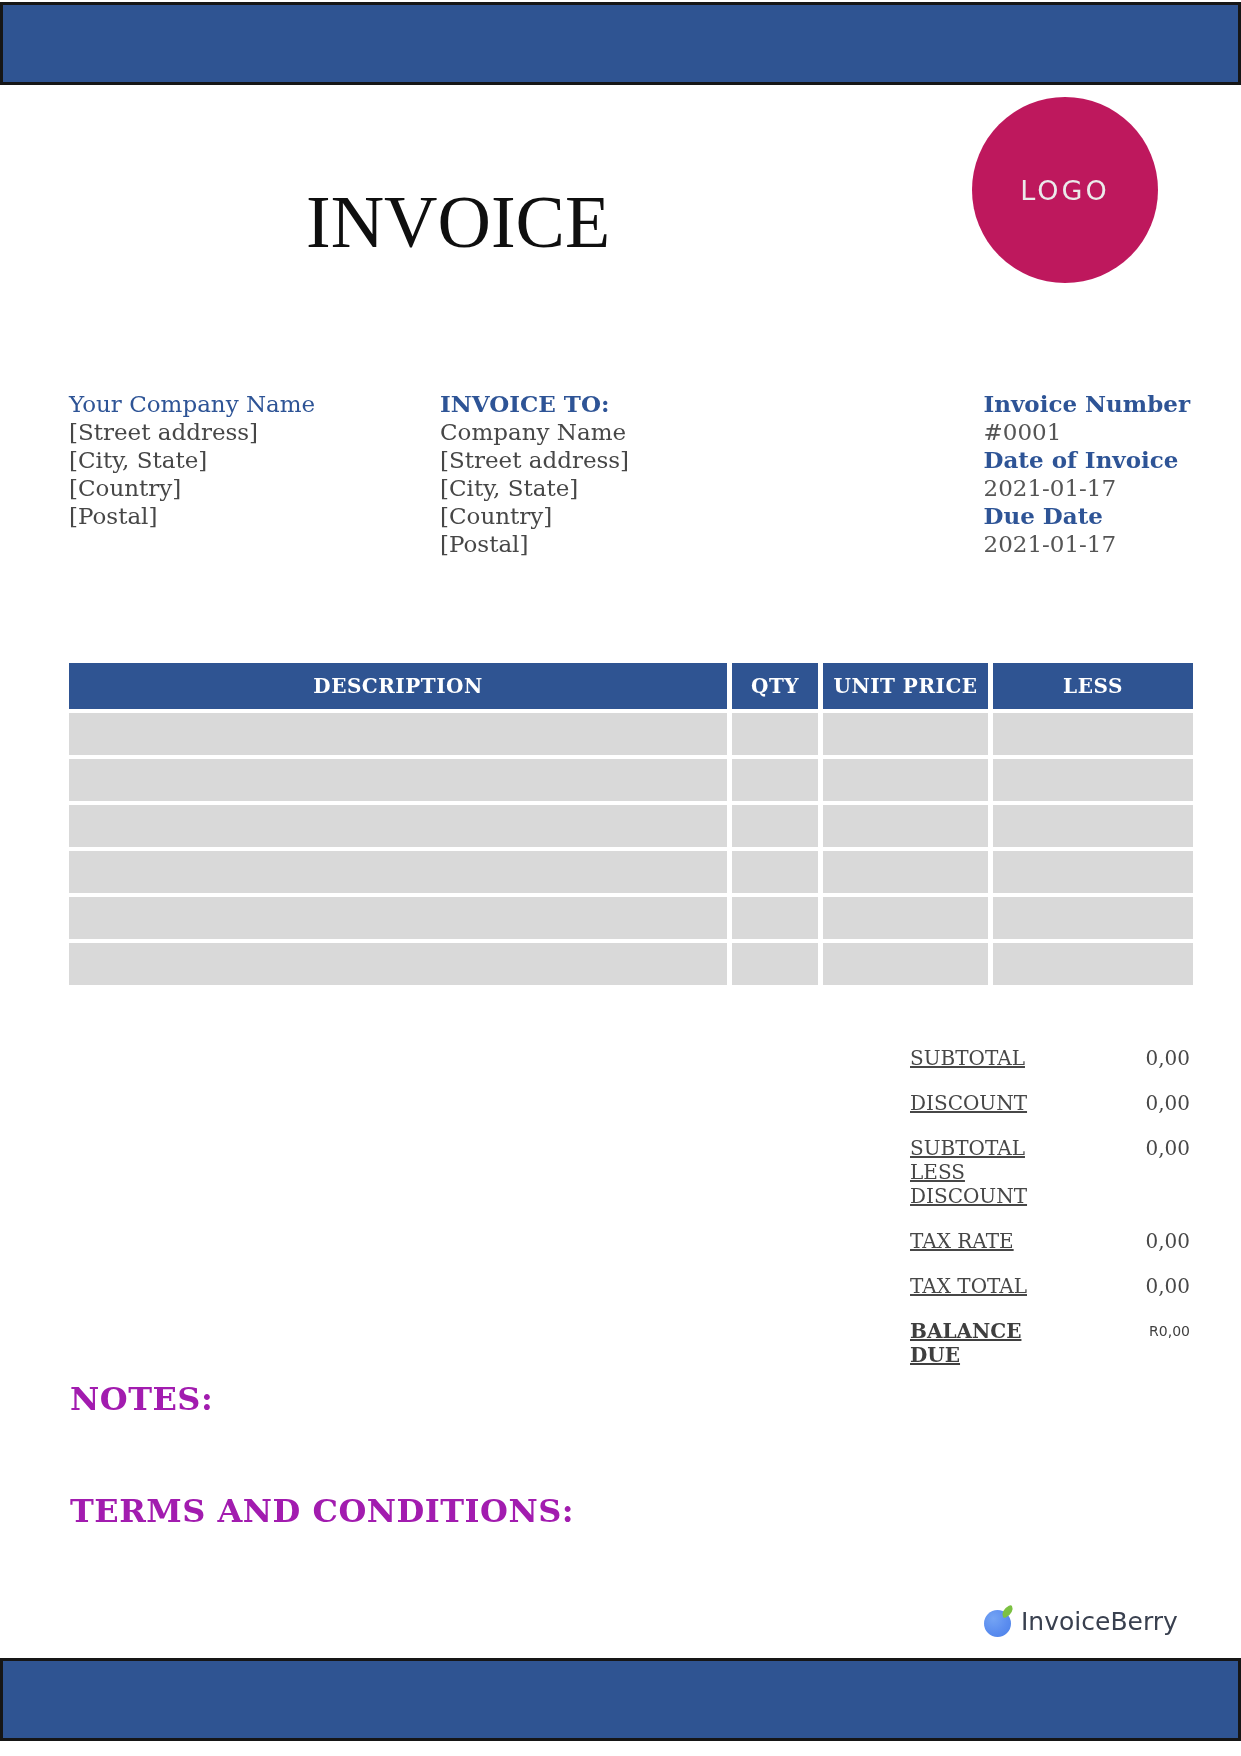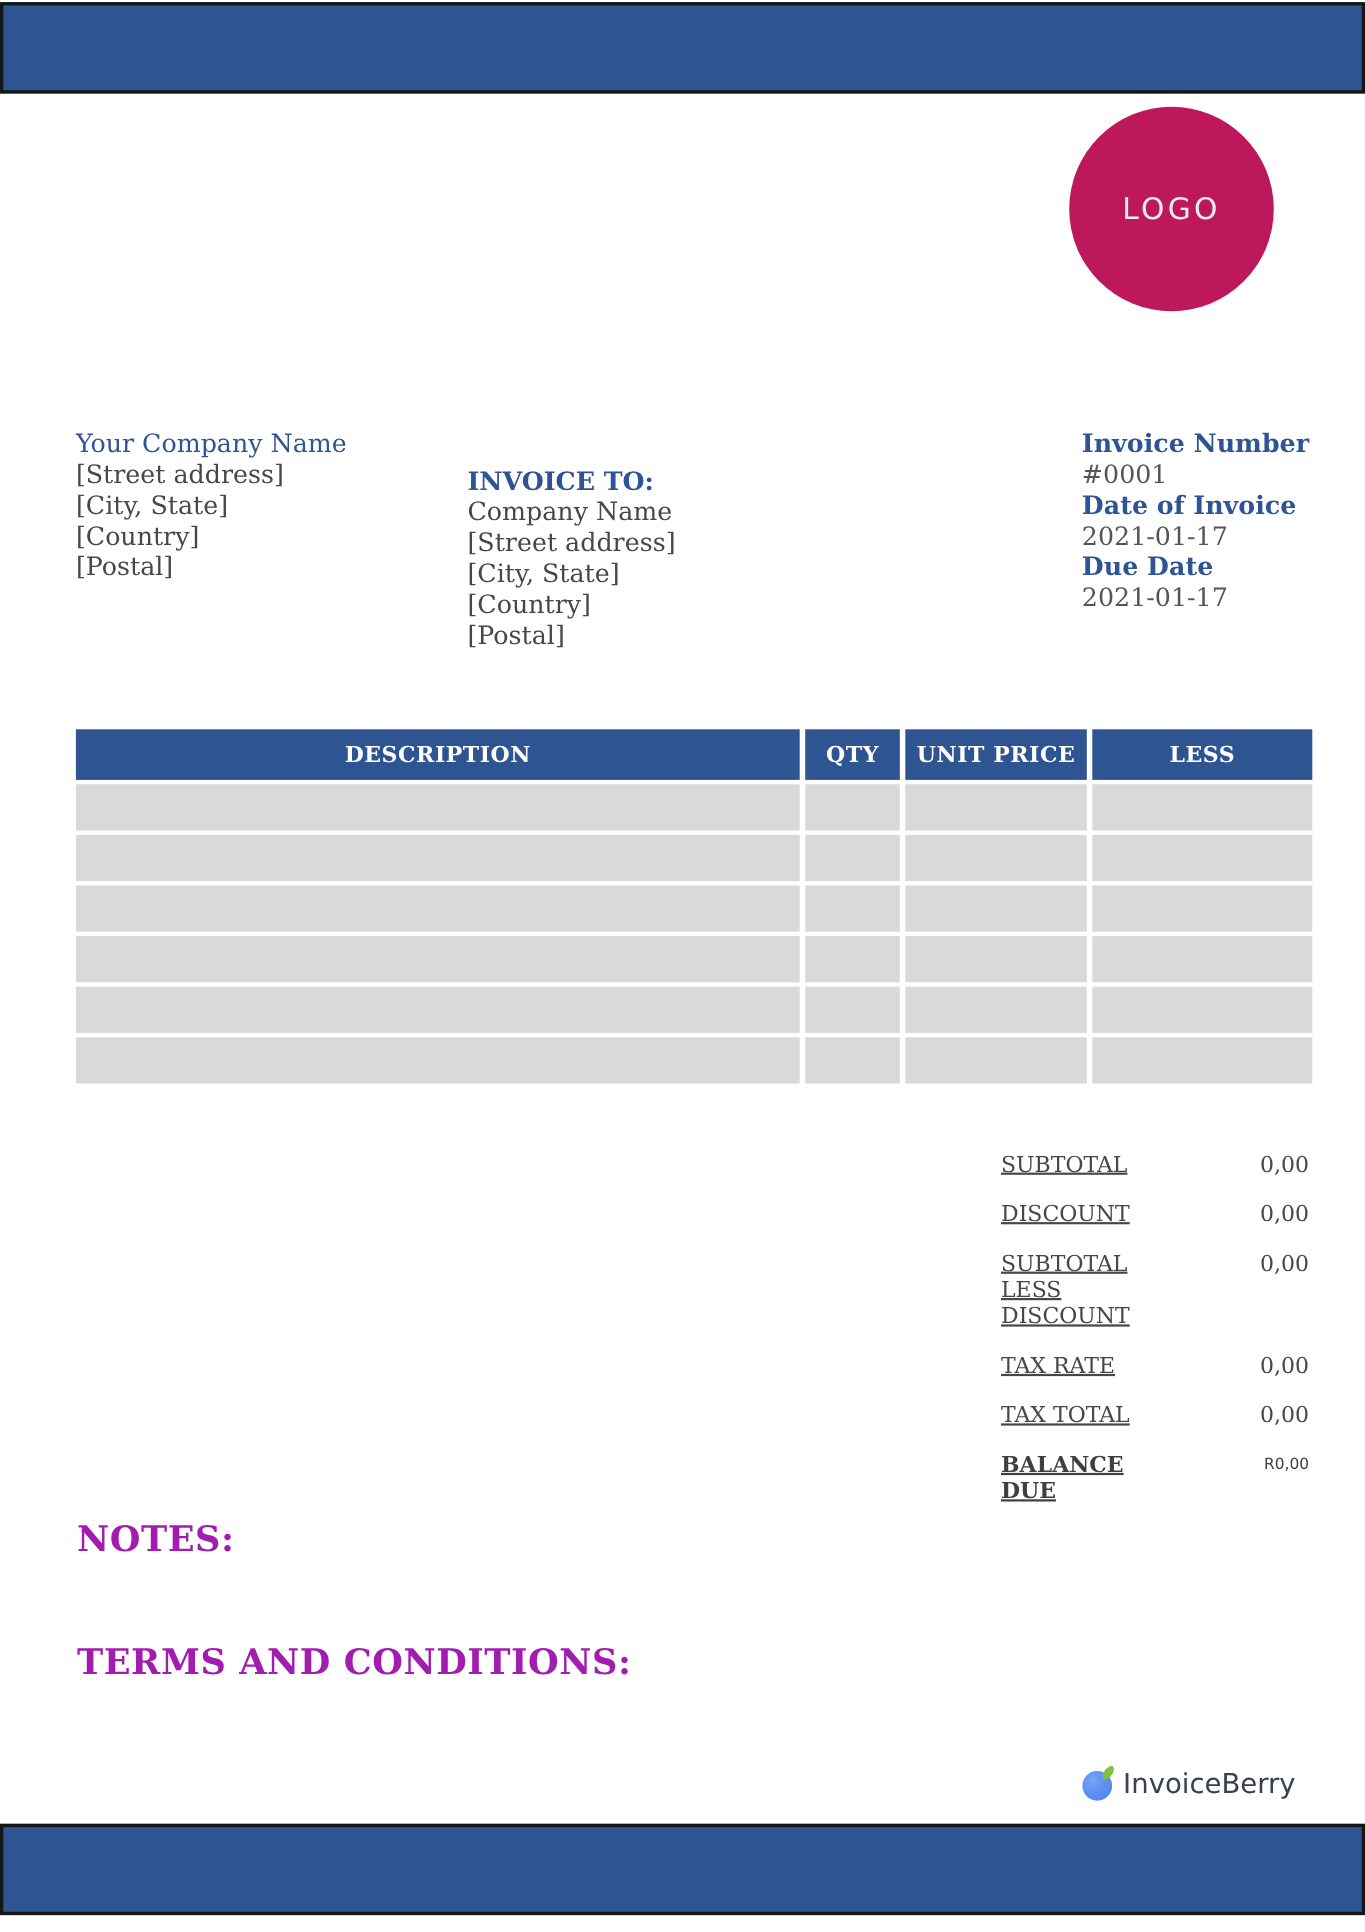--- a/index.html
+++ b/index.html
@@ -33,21 +33,21 @@
     font-family:"DejaVu Sans", sans-serif; font-size:27px; color:#ebebeb;
     letter-spacing:3px;
   }
 
   
   .addr { position:absolute; top:390px; font-size:23px; line-height:28px; }
   .addr .head { color:#2E5496; }
   .addr .head.bold { font-weight:bold; }
   .addr .line { color:#474747; }
   .from-block { left:69px; }
-  .to-block { left:425px;margin-top:34px; }
+  .to-block { left:440px; }
   .meta-block {
     position:absolute; top:390px; right:51px; text-align:left;
     font-size:23px; line-height:28px;
   }
   .meta-block .label { color:#2E5496; font-weight:bold; }
   .meta-block .value { color:#555555; }
 
   
   .items-table {
     position:absolute; left:69px; top:663px; width:1212px;
@@ -102,20 +102,21 @@
     font-family:"DejaVu Sans", sans-serif; font-size:25px; color:#39404F;
   }
 </style>
 </head>
 <body>
 
 <div class="page">
 
   <div class="banner top"></div>
 
+  <div class="doc-title">INVOICE</div>
 
   <div class="logo-circle">
     <span>LOGO</span>
   </div>
 
   <div class="addr from-block">
     <div class="head">Your Company Name</div>
     <div class="line">[Street address]</div>
     <div class="line">[City, State]</div>
     <div class="line">[Country]</div>

